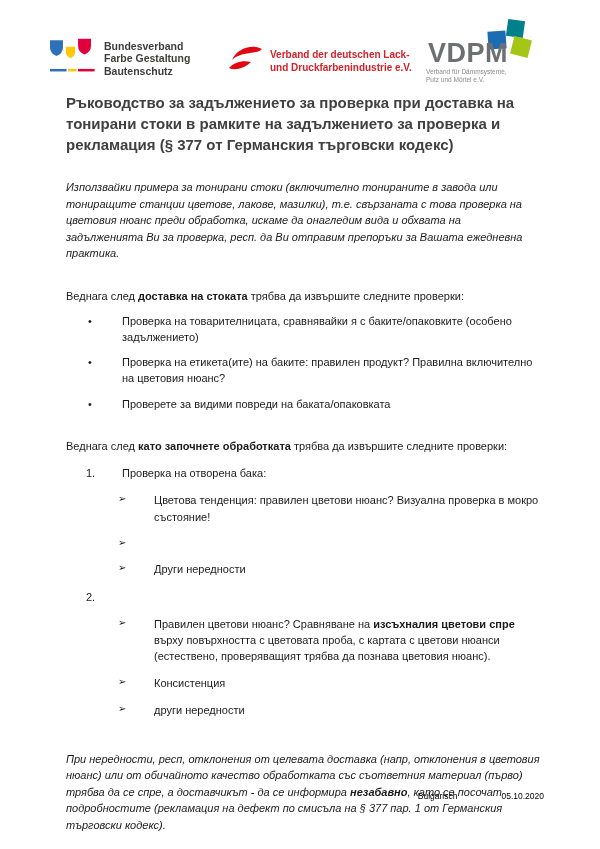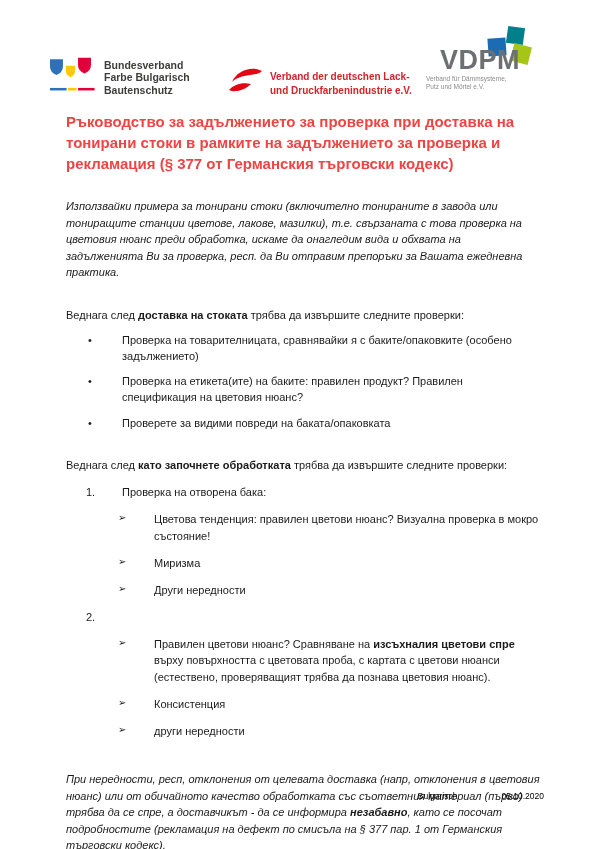--- a/index.html
+++ b/index.html
@@ -2,37 +2,37 @@
 <html><head>
 <meta charset="utf-8">
 <style>
   * { margin:0; padding:0; box-sizing:border-box; }
   html,body { background:#ffffff; }
   body {
     width:600px; height:849px; position:relative; overflow:hidden;
     font-family:"Liberation Sans", sans-serif; color:#1b1b1b;
   }
   
-  .header { display:flex; align-items:flex-end; padding:32px 46px 0 50px; height:78px;margin-top:19px; }
+  .header { display:flex; align-items:center; padding:32px 46px 0 50px; height:78px; }
   .logo-bfgb { display:flex; align-items:flex-start; width:160px; }
   .logo-bfgb svg { flex:none; margin-top:2px; }
   .logo-bfgb-text { margin-left:8px; font-weight:bold; color:#3d3d3c; font-size:10.5px; line-height:1.18; margin-top:8px; }
   .logo-vdl { display:flex; align-items:flex-start; margin-left:18px; margin-top:8px; width:190px; }
   .logo-vdl svg { flex:none; }
   .logo-vdl-text { margin-left:6px; color:#d2232a; font-size:10px; line-height:1.35; margin-top:4px;font-weight:bold; }
   .logo-vdpm { position:relative; margin-left:auto; width:130px; height:70px; }
-  .vdpm-word { position:absolute; left:16px; top:18px; font-size:27px; font-weight:bold; color:#6e6f72; letter-spacing:0.5px; }
+  .vdpm-word { position:absolute; left:4px; top:18px; font-size:27px; font-weight:bold; color:#6e6f72; letter-spacing:0.5px; }
   .vdpm-sub { position:absolute; left:2px; top:48px; font-size:6.5px; color:#8a8b8d; line-height:1.3; }
   .vdpm-sq { position:absolute; }
   .vdpm-sq.blue  { width:18px; height:18px; background:#1c6cb3; left:64px; top:11px; transform:rotate(-4deg); }
   .vdpm-sq.teal  { width:17px; height:17px; background:#00808b; left:83px; top:0px;  transform:rotate(8deg); }
   .vdpm-sq.green { width:18px; height:18px; background:#a6c616; left:88px; top:18px; transform:rotate(14deg); }
   
   .content { padding:0 60px 0 66px; }
-  .doc-title { margin-top:14px; font-size:15px; font-weight:bold; line-height:1.4; color:#ef4444; }
+  .doc-title { margin-top:14px; font-size:15px; font-weight:bold; line-height:1.4; color:#404040; }
   .para { font-size:11px; line-height:1.5;font-style:italic; }
   .intro { margin-top:24px; }
   .sec-header { margin-top:26px; font-size:11px; line-height:1.5; }
   .bullets { margin-top:4px; }
   .row { display:flex; font-size:11px; line-height:1.47; }
   .b-row { padding-left:22px; margin-top:9px; }
   .b-marker { flex:none; width:34px; }
   .n-row { padding-left:20px; margin-top:11px; }
   .n-marker { flex:none; width:36px; }
   .s-row { padding-left:52px; margin-top:11px; }
@@ -51,21 +51,21 @@
     <svg width="46" height="44" viewBox="0 0 64 52">
       <path d="M0 4 h18 v10 q0 8 -9 12 q-9 -4 -9 -12 z" fill="#2e71b8"></path>
       <path d="M22 13 h13 v7 q0 6 -6.5 9 q-6.5 -3 -6.5 -9 z" fill="#ffc907"></path>
       <path d="M39 2 h18 v10 q0 8 -9 12 q-9 -4 -9 -12 z" fill="#e2003c"></path>
       <rect x="0" y="44" width="23" height="3.5" fill="#2e71b8"></rect>
       <rect x="25" y="44" width="12" height="3.5" fill="#ffc907"></rect>
       <rect x="39" y="44" width="23" height="3.5" fill="#e2003c"></rect>
     </svg>
     <div class="logo-bfgb-text">
       <div>Bundesverband</div>
-      <div>Farbe Bulgarisch</div>
+      <div>Farbe Gestaltung</div>
       <div>Bautenschutz</div>
     </div>
   </div>
 
   <div class="logo-vdl">
     <svg width="36" height="30" viewBox="0 0 36 30">
       <path d="M4 16 C8 5 24 -1 34 5 C32 8 27 8 22 9 C14 10 8 12 4 16 Z" fill="#e30613"></path>
       <path d="M1 24 C6 18 15 16 23 18 C17 24 7 27 1 24 Z" fill="#e30613"></path>
     </svg>
     <div class="logo-vdl-text">
@@ -95,21 +95,21 @@
 
   <p class="sec-header"><span>Веднага след </span><strong>доставка на стоката</strong><span> трябва да извършите следните проверки:</span></p>
 
   <div class="bullets">
     <div class="row b-row">
       <span class="b-marker">•</span>
       <span class="txt">Проверка на товарителницата, сравнявайки я с баките/опаковките (особено задължението)</span>
     </div>
     <div class="row b-row">
       <span class="b-marker">•</span>
-      <span class="txt">Проверка на етикета(ите) на баките: правилен продукт? Правилен спецификация на цветовия нюанс?</span>
+      <span class="txt">Проверка на етикета(ите) на баките: правилен продукт? Правилна включително на цветовия нюанс?</span>
     </div>
     <div class="row b-row">
       <span class="b-marker">•</span>
       <span class="txt">Проверете за видими повреди на баката/опаковката</span>
     </div>
   </div>
 
   <p class="sec-header"><span>Веднага след </span><strong>като започнете обработката</strong><span> трябва да извършите следните проверки:</span></p>
 
   <div class="bullets">
@@ -117,21 +117,20 @@
     <div class="row n-row">
       <span class="n-marker">1.</span>
       <span class="txt">Проверка на отворена бака:</span>
     </div>
     <div class="row s-row">
       <span class="s-marker">➢</span>
       <span class="txt">Цветова тенденция: правилен цветови нюанс? Визуална проверка в мокро състояние!</span>
     </div>
     <div class="row s-row">
       <span class="s-marker">➢</span>
-      <span class="txt">Миризма</span>
     </div>
     <div class="row s-row">
       <span class="s-marker">➢</span>
       <span class="txt">Други нередности</span>
     </div>
 
     <div class="row n-row">
       <span class="n-marker">2.</span>
     </div>
     <div class="row s-row">

